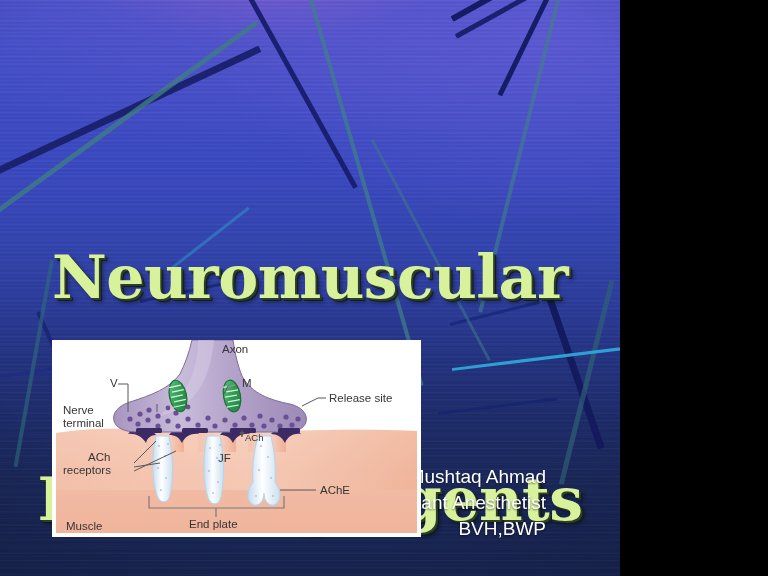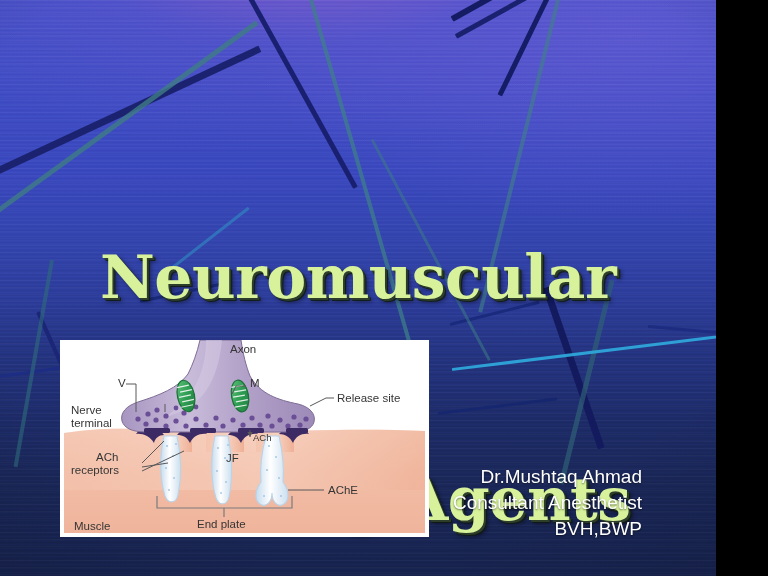--- a/index.html
+++ b/index.html
@@ -1,20 +1,20 @@
 <!DOCTYPE html>
 <html><head>
 <meta charset="utf-8">
 <style>
   html,body{margin:0;padding:0;background:#000;}
   body{font-family:"Liberation Sans",sans-serif;}
 
   #slide{
     position:relative;
-    width:716px;height:576px;
+    width:620px;height:576px;
     overflow:hidden;
     background:#22318f;
   }
 
   
   .bg-base{
     position:absolute;inset:0;
     background:
       radial-gradient(120% 70% at 42% -12%, rgba(150,96,205,.85) 0%, rgba(96,86,206,.45) 28%, rgba(60,70,190,0) 55%),
       radial-gradient(90% 55% at 88% 6%, rgba(120,100,220,.45) 0%, rgba(70,80,200,0) 60%),
@@ -92,21 +92,21 @@
     font-size:19px;
     line-height:26px;
     font-family:"Liberation Sans",sans-serif;
     text-shadow:0 1px 2px rgba(0,0,0,.55);
   }
   #author div{white-space:pre;}
 
   
   #figure{
     position:absolute;
-    left:60px;top:340px;
+    left:52px;top:340px;
     width:369px;height:197px;
     background:#ffffff;
     overflow:hidden;
   }
   #figure svg{display:block;width:369px;height:197px;}
   .fl{font-family:"Liberation Sans",sans-serif;fill:#353535;}
 </style>
 </head>
 <body>
 

